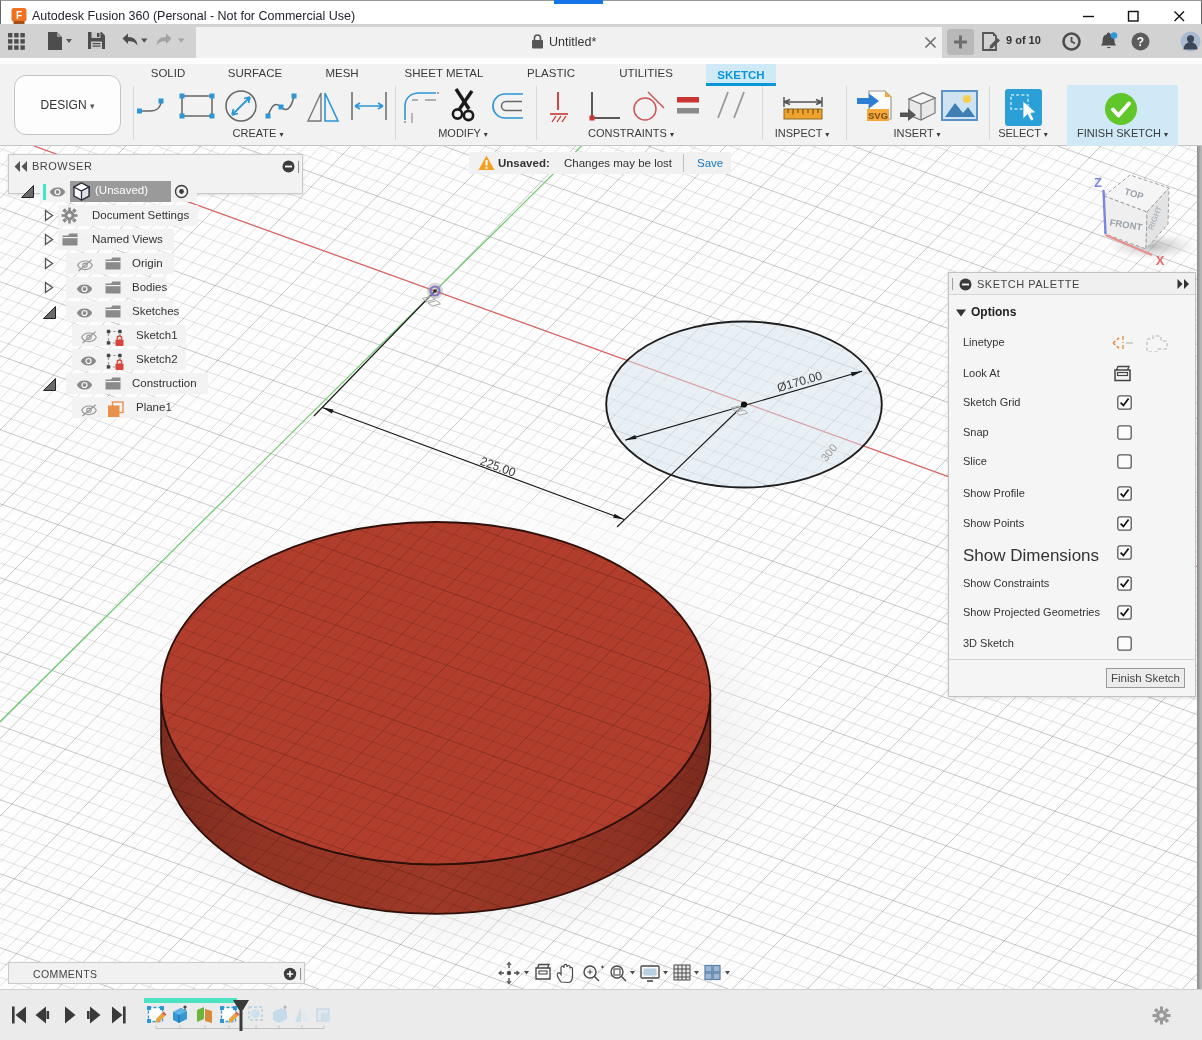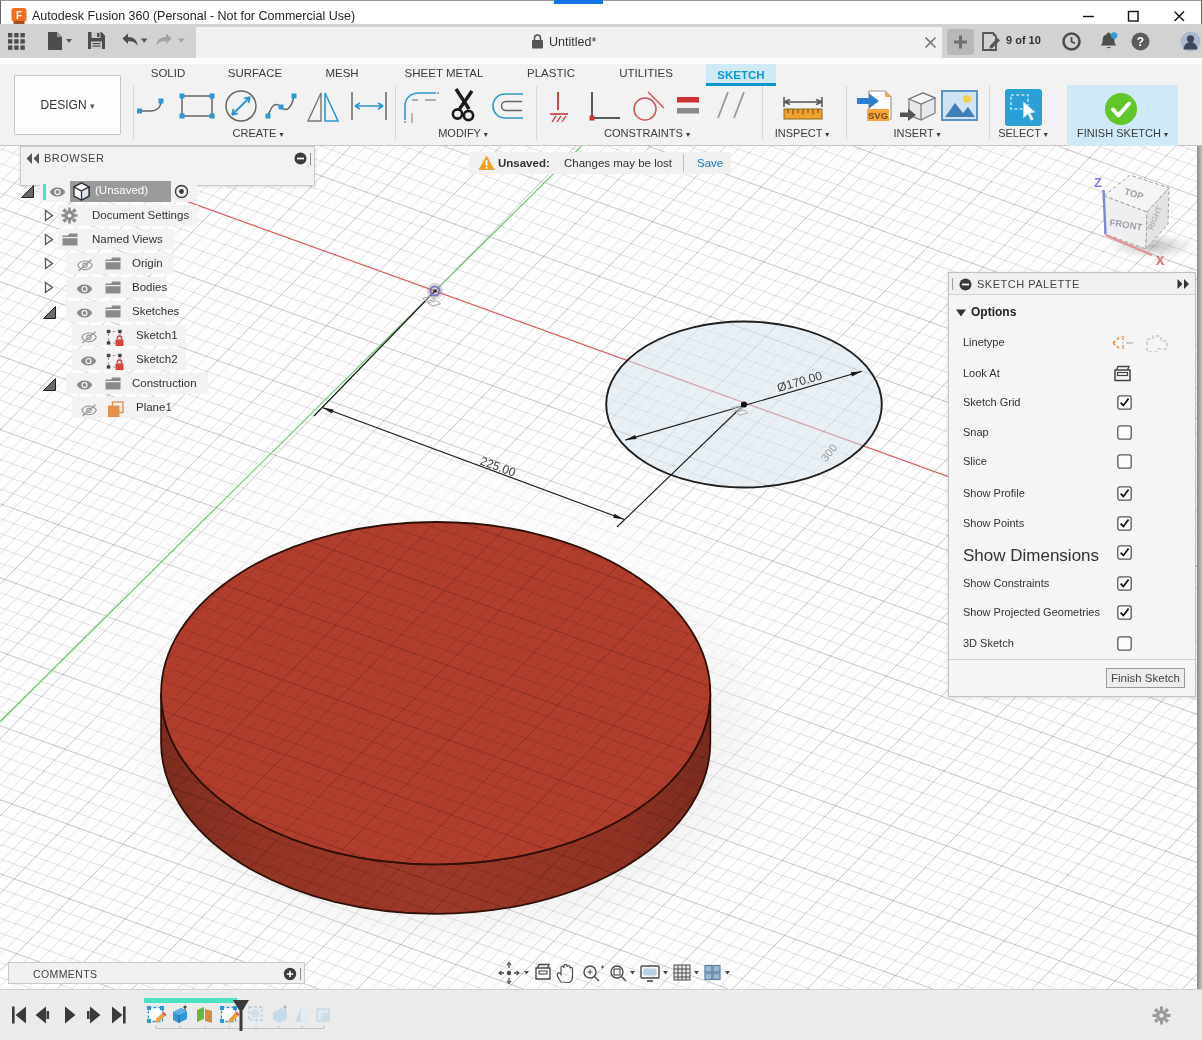--- a/index.html
+++ b/index.html
@@ -119,35 +119,35 @@
     <div class="abs" style="left:216px;width:78px;text-align:center;">SURFACE</div>
     <div class="abs" style="left:314px;width:56px;text-align:center;">MESH</div>
     <div class="abs" style="left:386px;width:116px;text-align:center;">SHEET METAL</div>
     <div class="abs" style="left:515px;width:72px;text-align:center;">PLASTIC</div>
     <div class="abs" style="left:606px;width:80px;text-align:center;">UTILITIES</div>
   </div>
   <div class="abs" style="left:706px;top:0;width:70px;height:22px;background:#cfe9f6;"></div>
   <div class="abs" style="left:704px;top:1px;width:74px;height:20px;font-size:11.5px;color:#0a96d5;font-weight:bold;text-align:center;line-height:20px;">SKETCH</div>
   <div class="abs" style="left:706px;top:19px;width:70px;height:3px;background:#0a96d5;"></div>
 
-  <div class="abs" style="left:14px;top:11px;width:107px;height:60px;background:#fdfdfd;border:1px solid #c4c4c4;border-radius:1px;">
+  <div class="abs" style="left:14px;top:11px;width:107px;height:60px;background:#fdfdfd;border:1px solid #c4c4c4;border-radius:12px;">
     <div class="abs" style="left:0;top:22px;width:100%;text-align:center;font-size:12px;color:#333;">DESIGN <span style="font-size:9px;color:#555;">▾</span></div>
   </div>
 
   <div class="abs" style="left:133px;top:22px;width:1px;height:54px;background:#d8d8d8;"></div>
   <div class="abs" style="left:395px;top:22px;width:1px;height:54px;background:#d8d8d8;"></div>
   <div class="abs" style="left:536px;top:22px;width:1px;height:54px;background:#d8d8d8;"></div>
   <div class="abs" style="left:762px;top:22px;width:1px;height:54px;background:#d8d8d8;"></div>
   <div class="abs" style="left:846px;top:22px;width:1px;height:54px;background:#d8d8d8;"></div>
   <div class="abs" style="left:989px;top:22px;width:1px;height:54px;background:#d8d8d8;"></div>
 
   <div class="abs" style="top:63px;left:0;width:1002px;height:14px;font-size:11px;color:#3b3b3b;">
     <div class="abs" style="left:198px;width:120px;text-align:center;">CREATE <span style="font-size:8px;">▾</span></div>
     <div class="abs" style="left:403px;width:120px;text-align:center;">MODIFY <span style="font-size:8px;">▾</span></div>
-    <div class="abs" style="left:577px;width:140px;text-align:center;">CONSTRAINTS <span style="font-size:8px;">▾</span></div>
+    <div class="abs" style="left:561px;width:140px;text-align:center;">CONSTRAINTS <span style="font-size:8px;">▾</span></div>
     <div class="abs" style="left:742px;width:120px;text-align:center;">INSPECT <span style="font-size:8px;">▾</span></div>
     <div class="abs" style="left:857px;width:120px;text-align:center;">INSERT <span style="font-size:8px;">▾</span></div>
     <div class="abs" style="left:963px;width:120px;text-align:center;">SELECT <span style="font-size:8px;">▾</span></div>
   </div>
 
   <svg class="abs" style="left:137px;top:26px;" width="34" height="32" viewBox="0 0 34 32">
     <path d="M2 21 L13 21 C20 21 24 17 24 11" fill="none" stroke="#666" stroke-width="1.5"></path>
     <rect x="0" y="18.5" width="5" height="5" fill="#2c97d4"></rect>
       <rect x="21.5" y="8.5" width="5" height="5" fill="#2c97d4"></rect>
   </svg>
@@ -353,21 +353,21 @@
     <path d="M8.5 0.5 L16.5 15 L0.5 15 Z" fill="#f2a022"></path>
     <rect x="7.6" y="5" width="1.9" height="5.5" fill="#fff"></rect>
     <rect x="7.6" y="11.8" width="1.9" height="1.9" fill="#fff"></rect>
   </svg>
   <div class="abs" style="left:29px;top:5px;font-size:11.5px;font-weight:bold;color:#333;">Unsaved:</div>
   <div class="abs" style="left:95px;top:5px;font-size:11.5px;color:#333;">Changes may be lost</div>
   <div class="abs" style="left:214px;top:2px;width:1px;height:18px;background:#bdbdbd;"></div>
   <div class="abs" style="left:228px;top:5px;font-size:11.5px;color:#1678c2;">Save</div>
 </div>
 
-<div class="abs" style="left:8px;top:146px;width:295px;height:40px;background:#f2f2f2;border:1px solid #c9c9c9;box-shadow:0 1px 3px rgba(0,0,0,0.12);margin-left:12px;">
+<div class="abs" style="left:8px;top:154px;width:295px;height:40px;background:#f2f2f2;border:1px solid #c9c9c9;box-shadow:0 1px 3px rgba(0,0,0,0.12);">
   <svg class="abs" style="left:5px;top:6px;" width="14" height="11" viewBox="0 0 14 11">
       <path d="M6 0 L6 11 L0.5 5.5 Z M13 0 L13 11 L7.5 5.5 Z" fill="#555"></path>
     </svg>
   <div class="abs" style="left:23px;top:5px;font-size:11px;color:#444;letter-spacing:0.5px;">BROWSER</div>
   <svg class="abs" style="left:273px;top:5px;" width="13" height="13" viewBox="0 0 13 13">
       <circle cx="6.5" cy="6.5" r="6" fill="#3c3c3c"></circle>
       <rect x="3" y="5.6" width="7" height="1.8" fill="#fff"></rect>
     </svg>
   <div class="abs" style="left:288px;top:4px;font-size:12px;color:#888;">|</div>
 </div>

